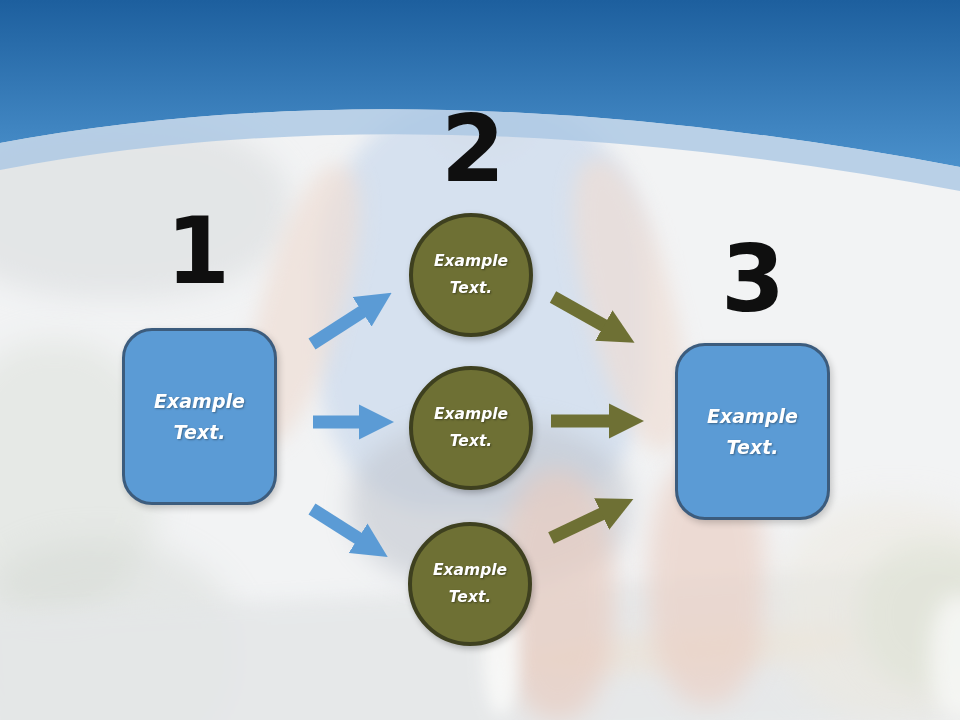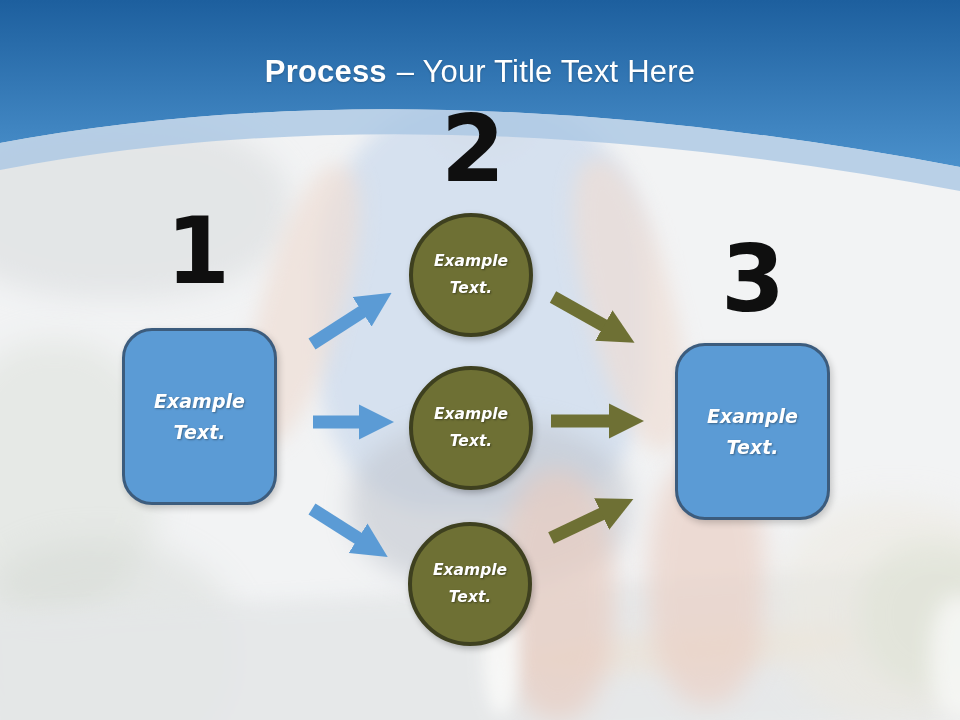--- a/index.html
+++ b/index.html
@@ -88,23 +88,20 @@
     <defs>
       <linearGradient id="hdrGrad" x1="0" y1="0" x2="0" y2="1">
         <stop offset="0" stop-color="#1d5f9e"></stop>
         <stop offset="1" stop-color="#4a90cb"></stop>
       </linearGradient>
     </defs>
     <path d="M0,0 H960 V167 Q420,65 0,143 Z" fill="url(#hdrGrad)"></path>
     <path d="M0,143 Q420,65 960,167 L960,191 Q420,89 0,170 Z" fill="#aac7e4" opacity="0.8"></path>
   </svg>
 
-  <div class="slide-title">
-    <span class="t-bold">Process</span><span class="t-rest">– Your Title Text Here</span>
-  </div>
 
   <div class="step-num num-1">1</div>
   <div class="step-num num-2">2</div>
   <div class="step-num num-3">3</div>
 
   <svg class="arrows" width="960" height="720" viewBox="0 0 960 720">
     <defs>
       <marker id="headBlue" viewBox="0 0 10 10" refX="2" refY="5" markerWidth="2.7" markerHeight="2.7" orient="auto">
         <path d="M0,0 L10,5 L0,10 z" fill="#5b9bd5"></path>
       </marker>

